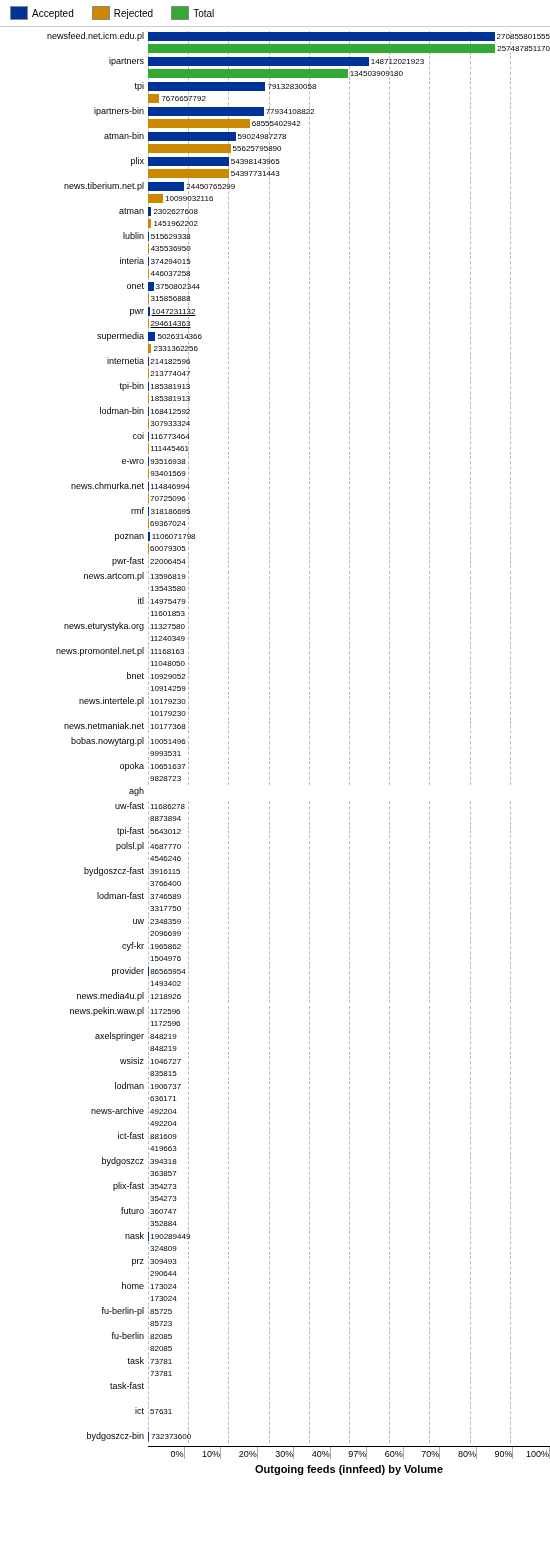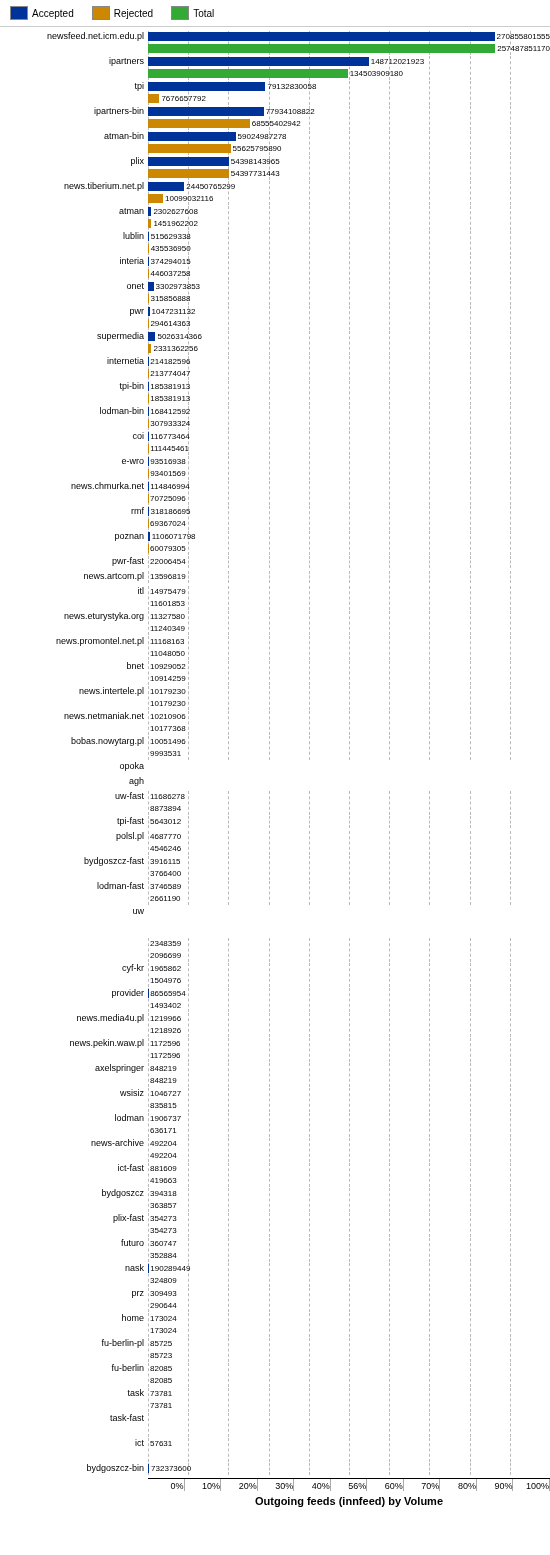--- a/index.html
+++ b/index.html
@@ -395,32 +395,32 @@
               <div style="position: absolute; left: 40%; top: 0px; bottom: 0px; border-left: 1px dashed rgb(187, 187, 187); width: 0px;"></div>
               <div style="position: absolute; left: 50%; top: 0px; bottom: 0px; border-left: 1px dashed rgb(187, 187, 187); width: 0px;"></div>
               <div style="position: absolute; left: 60%; top: 0px; bottom: 0px; border-left: 1px dashed rgb(187, 187, 187); width: 0px;"></div>
               <div style="position: absolute; left: 70%; top: 0px; bottom: 0px; border-left: 1px dashed rgb(187, 187, 187); width: 0px;"></div>
               <div style="position: absolute; left: 80%; top: 0px; bottom: 0px; border-left: 1px dashed rgb(187, 187, 187); width: 0px;"></div>
               <div style="position: absolute; left: 90%; top: 0px; bottom: 0px; border-left: 1px dashed rgb(187, 187, 187); width: 0px;"></div>
             </div>
             <div class="bar-group">
               <div class="bar-line">
                 <div class="bar bar-accepted" style="width: 1.3848%;"></div>
-                <span class="bar-label">3302973853</span>
+                <span class="bar-label">3750802344</span>
               </div>
               <div class="bar-line">
                 <div class="bar bar-rejected" style="width: 0.116614%;"></div>
                 <span class="bar-label">315856888</span>
               </div>
             </div>
           </div>
         </div>
         <div class="row">
           <div class="row-label">pwr</div>
-          <div class="bars-wrapper" style="position: relative; flex: 1 1 0%;">
+          <div class="bars-wrapper" style="position: relative; flex: 1 1 0%; text-decoration: underline;">
             <div style="position: absolute; inset: 0px; pointer-events: none;">
               <div style="position: absolute; left: 0%; top: 0px; bottom: 0px; border-left: 1px dashed rgb(187, 187, 187); width: 0px;"></div>
               <div style="position: absolute; left: 10%; top: 0px; bottom: 0px; border-left: 1px dashed rgb(187, 187, 187); width: 0px;"></div>
               <div style="position: absolute; left: 20%; top: 0px; bottom: 0px; border-left: 1px dashed rgb(187, 187, 187); width: 0px;"></div>
               <div style="position: absolute; left: 30%; top: 0px; bottom: 0px; border-left: 1px dashed rgb(187, 187, 187); width: 0px;"></div>
               <div style="position: absolute; left: 40%; top: 0px; bottom: 0px; border-left: 1px dashed rgb(187, 187, 187); width: 0px;"></div>
               <div style="position: absolute; left: 50%; top: 0px; bottom: 0px; border-left: 1px dashed rgb(187, 187, 187); width: 0px;"></div>
               <div style="position: absolute; left: 60%; top: 0px; bottom: 0px; border-left: 1px dashed rgb(187, 187, 187); width: 0px;"></div>
               <div style="position: absolute; left: 70%; top: 0px; bottom: 0px; border-left: 1px dashed rgb(187, 187, 187); width: 0px;"></div>
               <div style="position: absolute; left: 80%; top: 0px; bottom: 0px; border-left: 1px dashed rgb(187, 187, 187); width: 0px;"></div>
@@ -717,20 +717,24 @@
               <div style="position: absolute; left: 60%; top: 0px; bottom: 0px; border-left: 1px dashed rgb(187, 187, 187); width: 0px;"></div>
               <div style="position: absolute; left: 70%; top: 0px; bottom: 0px; border-left: 1px dashed rgb(187, 187, 187); width: 0px;"></div>
               <div style="position: absolute; left: 80%; top: 0px; bottom: 0px; border-left: 1px dashed rgb(187, 187, 187); width: 0px;"></div>
               <div style="position: absolute; left: 90%; top: 0px; bottom: 0px; border-left: 1px dashed rgb(187, 187, 187); width: 0px;"></div>
             </div>
             <div class="bar-group">
               <div class="bar-line">
                 <div class="bar bar-accepted" style="width: 0.0050199%;"></div>
                 <span class="bar-label">13596819</span>
               </div>
+              <div class="bar-line">
+                <div class="bar bar-rejected" style="width: 0.0050002%;"></div>
+                <span class="bar-label">13543580</span>
+              </div>
             </div>
           </div>
         </div>
         <div class="row">
           <div class="row-label">itl</div>
           <div class="bars-wrapper" style="position: relative; flex: 1 1 0%;">
             <div style="position: absolute; inset: 0px; pointer-events: none;">
               <div style="position: absolute; left: 0%; top: 0px; bottom: 0px; border-left: 1px dashed rgb(187, 187, 187); width: 0px;"></div>
               <div style="position: absolute; left: 10%; top: 0px; bottom: 0px; border-left: 1px dashed rgb(187, 187, 187); width: 0px;"></div>
               <div style="position: absolute; left: 20%; top: 0px; bottom: 0px; border-left: 1px dashed rgb(187, 187, 187); width: 0px;"></div>
@@ -872,24 +876,20 @@
               <div style="position: absolute; left: 30%; top: 0px; bottom: 0px; border-left: 1px dashed rgb(187, 187, 187); width: 0px;"></div>
               <div style="position: absolute; left: 40%; top: 0px; bottom: 0px; border-left: 1px dashed rgb(187, 187, 187); width: 0px;"></div>
               <div style="position: absolute; left: 50%; top: 0px; bottom: 0px; border-left: 1px dashed rgb(187, 187, 187); width: 0px;"></div>
               <div style="position: absolute; left: 60%; top: 0px; bottom: 0px; border-left: 1px dashed rgb(187, 187, 187); width: 0px;"></div>
               <div style="position: absolute; left: 70%; top: 0px; bottom: 0px; border-left: 1px dashed rgb(187, 187, 187); width: 0px;"></div>
               <div style="position: absolute; left: 80%; top: 0px; bottom: 0px; border-left: 1px dashed rgb(187, 187, 187); width: 0px;"></div>
               <div style="position: absolute; left: 90%; top: 0px; bottom: 0px; border-left: 1px dashed rgb(187, 187, 187); width: 0px;"></div>
             </div>
             <div class="bar-group">
               <div class="bar-line">
-                <div class="bar bar-accepted" style="width: 0.0037698%;"></div>
-                <span class="bar-label">10210906</span>
-              </div>
-              <div class="bar-line">
                 <div class="bar bar-rejected" style="width: 0.0037574%;"></div>
                 <span class="bar-label">10177368</span>
               </div>
             </div>
           </div>
         </div>
         <div class="row">
           <div class="row-label">bobas.nowytarg.pl</div>
           <div class="bars-wrapper" style="position: relative; flex: 1 1 0%;">
             <div style="position: absolute; inset: 0px; pointer-events: none;">
@@ -911,20 +911,44 @@
               </div>
               <div class="bar-line">
                 <div class="bar bar-rejected" style="width: 0.0036896%;"></div>
                 <span class="bar-label">9993531</span>
               </div>
             </div>
           </div>
         </div>
         <div class="row">
           <div class="row-label">opoka</div>
+          <div class="bars-wrapper" style="position: relative; flex: 1 1 0%;">
+            <div style="position: absolute; inset: 0px; pointer-events: none;">
+              <div style="position: absolute; left: 0%; top: 0px; bottom: 0px; border-left: 1px dashed rgb(187, 187, 187); width: 0px;"></div>
+              <div style="position: absolute; left: 10%; top: 0px; bottom: 0px; border-left: 1px dashed rgb(187, 187, 187); width: 0px;"></div>
+              <div style="position: absolute; left: 20%; top: 0px; bottom: 0px; border-left: 1px dashed rgb(187, 187, 187); width: 0px;"></div>
+              <div style="position: absolute; left: 30%; top: 0px; bottom: 0px; border-left: 1px dashed rgb(187, 187, 187); width: 0px;"></div>
+              <div style="position: absolute; left: 40%; top: 0px; bottom: 0px; border-left: 1px dashed rgb(187, 187, 187); width: 0px;"></div>
+              <div style="position: absolute; left: 50%; top: 0px; bottom: 0px; border-left: 1px dashed rgb(187, 187, 187); width: 0px;"></div>
+              <div style="position: absolute; left: 60%; top: 0px; bottom: 0px; border-left: 1px dashed rgb(187, 187, 187); width: 0px;"></div>
+              <div style="position: absolute; left: 70%; top: 0px; bottom: 0px; border-left: 1px dashed rgb(187, 187, 187); width: 0px;"></div>
+              <div style="position: absolute; left: 80%; top: 0px; bottom: 0px; border-left: 1px dashed rgb(187, 187, 187); width: 0px;"></div>
+              <div style="position: absolute; left: 90%; top: 0px; bottom: 0px; border-left: 1px dashed rgb(187, 187, 187); width: 0px;"></div>
+            </div>
+            <div class="bar-group">
+              <div class="bar-line">
+                <div class="bar bar-accepted" style="width: 0.0039325%;"></div>
+                <span class="bar-label">10651637</span>
+              </div>
+              <div class="bar-line">
+                <div class="bar bar-rejected" style="width: 0.0036287%;"></div>
+                <span class="bar-label">9828723</span>
+              </div>
+            </div>
+          </div>
         </div>
         <div class="row">
           <div class="row-label">agh</div>
         </div>
         <div class="row">
           <div class="row-label">uw-fast</div>
           <div class="bars-wrapper" style="position: relative; flex: 1 1 0%;">
             <div style="position: absolute; inset: 0px; pointer-events: none;">
               <div style="position: absolute; left: 0%; top: 0px; bottom: 0px; border-left: 1px dashed rgb(187, 187, 187); width: 0px;"></div>
               <div style="position: absolute; left: 10%; top: 0px; bottom: 0px; border-left: 1px dashed rgb(187, 187, 187); width: 0px;"></div>
@@ -1041,28 +1065,28 @@
               <div style="position: absolute; left: 80%; top: 0px; bottom: 0px; border-left: 1px dashed rgb(187, 187, 187); width: 0px;"></div>
               <div style="position: absolute; left: 90%; top: 0px; bottom: 0px; border-left: 1px dashed rgb(187, 187, 187); width: 0px;"></div>
             </div>
             <div class="bar-group">
               <div class="bar-line">
                 <div class="bar bar-accepted" style="width: 0.0013832%;"></div>
                 <span class="bar-label">3746589</span>
               </div>
               <div class="bar-line">
                 <div class="bar bar-rejected" style="width: 0.0012249%;"></div>
-                <span class="bar-label">2661190</span>
+                <span class="bar-label">3317750</span>
               </div>
             </div>
           </div>
         </div>
         <div class="row">
           <div class="row-label">uw</div>
-          <div class="bars-wrapper" style="position: relative; flex: 1 1 0%; margin-top: 32px;">
+          <div class="bars-wrapper" style="position: relative; flex: 1 1 0%;">
             <div style="position: absolute; inset: 0px; pointer-events: none;">
               <div style="position: absolute; left: 0%; top: 0px; bottom: 0px; border-left: 1px dashed rgb(187, 187, 187); width: 0px;"></div>
               <div style="position: absolute; left: 10%; top: 0px; bottom: 0px; border-left: 1px dashed rgb(187, 187, 187); width: 0px;"></div>
               <div style="position: absolute; left: 20%; top: 0px; bottom: 0px; border-left: 1px dashed rgb(187, 187, 187); width: 0px;"></div>
               <div style="position: absolute; left: 30%; top: 0px; bottom: 0px; border-left: 1px dashed rgb(187, 187, 187); width: 0px;"></div>
               <div style="position: absolute; left: 40%; top: 0px; bottom: 0px; border-left: 1px dashed rgb(187, 187, 187); width: 0px;"></div>
               <div style="position: absolute; left: 50%; top: 0px; bottom: 0px; border-left: 1px dashed rgb(187, 187, 187); width: 0px;"></div>
               <div style="position: absolute; left: 60%; top: 0px; bottom: 0px; border-left: 1px dashed rgb(187, 187, 187); width: 0px;"></div>
               <div style="position: absolute; left: 70%; top: 0px; bottom: 0px; border-left: 1px dashed rgb(187, 187, 187); width: 0px;"></div>
               <div style="position: absolute; left: 80%; top: 0px; bottom: 0px; border-left: 1px dashed rgb(187, 187, 187); width: 0px;"></div>
@@ -1143,24 +1167,20 @@
               <div style="position: absolute; left: 20%; top: 0px; bottom: 0px; border-left: 1px dashed rgb(187, 187, 187); width: 0px;"></div>
               <div style="position: absolute; left: 30%; top: 0px; bottom: 0px; border-left: 1px dashed rgb(187, 187, 187); width: 0px;"></div>
               <div style="position: absolute; left: 40%; top: 0px; bottom: 0px; border-left: 1px dashed rgb(187, 187, 187); width: 0px;"></div>
               <div style="position: absolute; left: 50%; top: 0px; bottom: 0px; border-left: 1px dashed rgb(187, 187, 187); width: 0px;"></div>
               <div style="position: absolute; left: 60%; top: 0px; bottom: 0px; border-left: 1px dashed rgb(187, 187, 187); width: 0px;"></div>
               <div style="position: absolute; left: 70%; top: 0px; bottom: 0px; border-left: 1px dashed rgb(187, 187, 187); width: 0px;"></div>
               <div style="position: absolute; left: 80%; top: 0px; bottom: 0px; border-left: 1px dashed rgb(187, 187, 187); width: 0px;"></div>
               <div style="position: absolute; left: 90%; top: 0px; bottom: 0px; border-left: 1px dashed rgb(187, 187, 187); width: 0px;"></div>
             </div>
             <div class="bar-group">
-              <div class="bar-line">
-                <div class="bar bar-accepted" style="width: 0.0004504%;"></div>
-                <span class="bar-label">1219966</span>
-              </div>
               <div class="bar-line">
                 <div class="bar bar-rejected" style="width: 0.00045%;"></div>
                 <span class="bar-label">1218926</span>
               </div>
             </div>
           </div>
         </div>
         <div class="row">
           <div class="row-label">news.pekin.waw.pl</div>
           <div class="bars-wrapper" style="position: relative; flex: 1 1 0%;">
@@ -1644,21 +1664,21 @@
           </div>
         </div>
       </div>
 
     <div class="x-axis">
       <div class="x-tick">0%</div>
       <div class="x-tick">10%</div>
       <div class="x-tick">20%</div>
       <div class="x-tick">30%</div>
       <div class="x-tick">40%</div>
-      <div class="x-tick">56%</div>
+      <div class="x-tick">97%</div>
       <div class="x-tick">60%</div>
       <div class="x-tick">70%</div>
       <div class="x-tick">80%</div>
       <div class="x-tick">90%</div>
       <div class="x-tick">100%</div>
     </div>
     <div class="x-axis-label">Outgoing feeds (innfeed) by Volume</div>
   </div>
 </div>
 

